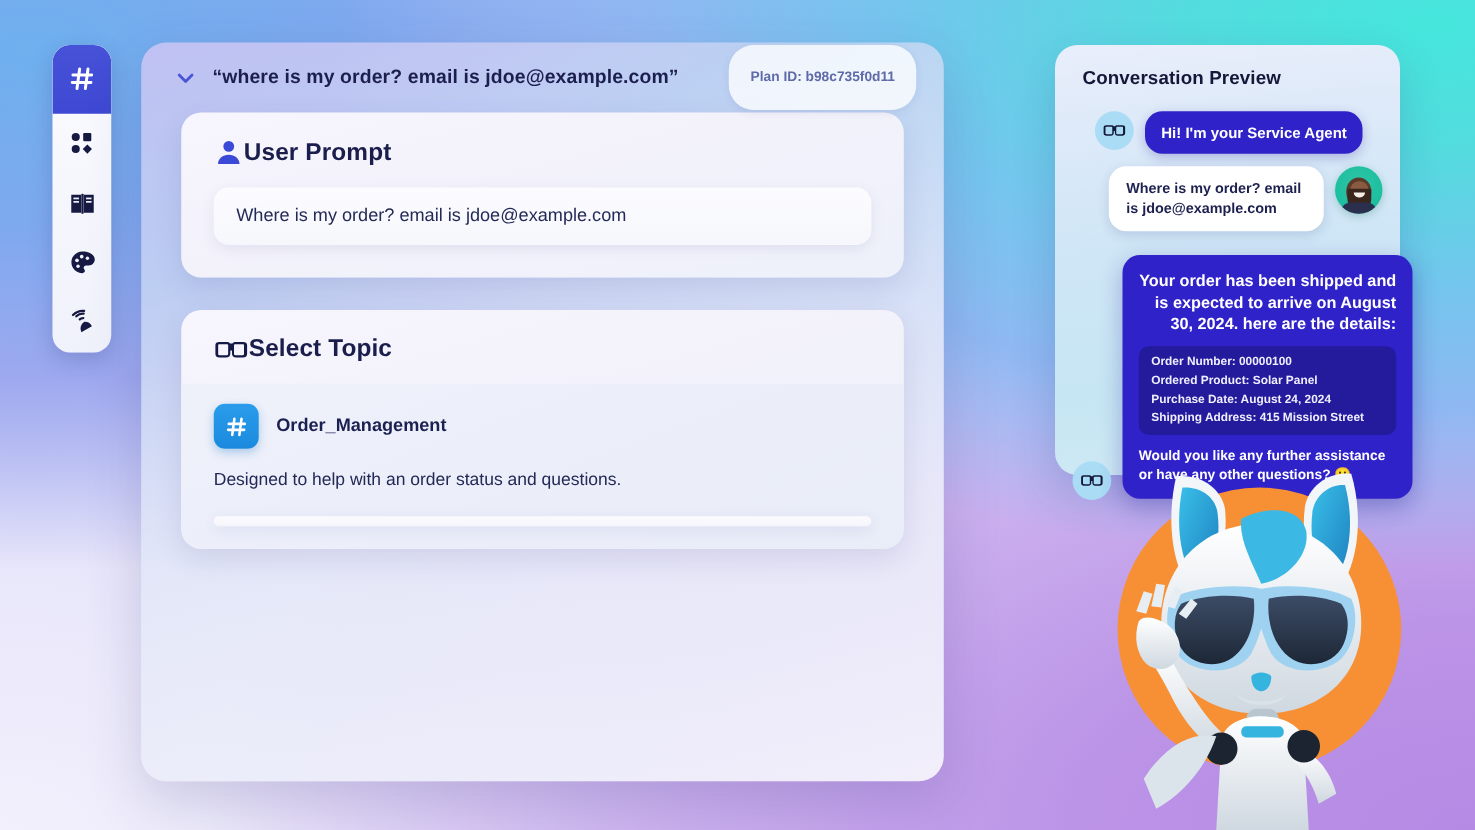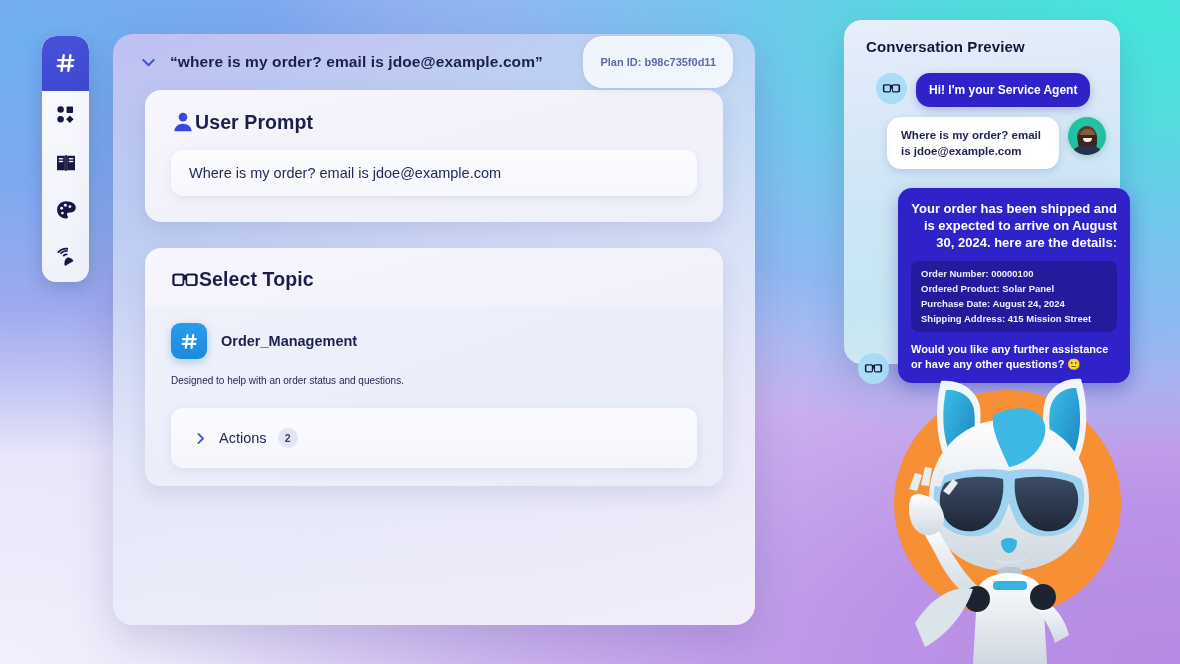--- a/index.html
+++ b/index.html
@@ -102,21 +102,21 @@
   .topic-badge {
     width: 36px; height: 36px; border-radius: 9px;
     background: linear-gradient(180deg, #2a9ceb 0%, #1b8ade 100%);
     color: #fff;
     display: flex; align-items: center; justify-content: center;
     box-shadow: 0 3px 8px rgba(25,120,200,.32);
   }
   .topic-name { font-size: 14.5px; font-weight: 700; color: #1c2050; }
   .topic-desc {
     margin-top: 16px;
-    font-size: 10px; color: #232855;
+    font-size: 14px; color: #232855;
   }
   .accordion {
     margin-top: 22px;
     border-radius: 12px;
     background: linear-gradient(180deg,#fbfbfe 0%, #f5f6fc 100%);
     box-shadow: 0 3px 11px rgba(70,64,140,.10);
     padding: 4px 16px;
   }
   .acc-row {
     display: flex; align-items: center; gap: 11px;
@@ -127,21 +127,21 @@
   .acc-label { font-size: 14.5px; color: #222752; font-weight: 500; }
   .acc-count {
     min-width: 20px; height: 20px; padding: 0 6px;
     border-radius: 10px; background: #e3e5f4;
     color: #3d4170; font-size: 10.5px; font-weight: 600;
     display: flex; align-items: center; justify-content: center;
   }
 
   
   .preview {
-    position: absolute; left: 844px; top: 20px;
+    position: absolute; left: 844px; top: 36px;
     width: 276px; height: 344px;
     border-radius: 18px;
     background: linear-gradient(175deg, #e9eefb 0%, #dfeaf9 16%, #cfe6f6 46%, #c6e6f3 78%, #cfe9f4 100%);
     box-shadow: 0 14px 34px rgba(50,60,130,.20);
     overflow: visible;
   }
   .preview-title {
     padding: 18px 0 0 22px;
     font-size: 15px; font-weight: 700; color: #141738; letter-spacing: .1px;
   }
@@ -342,29 +342,20 @@
         <span class="topic-badge">
           <svg width="19" height="19" viewBox="0 0 24 24" fill="none" stroke="currentColor" stroke-width="2.6" stroke-linecap="round">
             <path d="M9.5 3.8 L7.3 20.2 M16.7 3.8 L14.5 20.2 M3.8 9 L20 9 M3.2 15 L19.4 15"></path>
           </svg>
         </span>
         <span class="topic-name">Order_Management</span>
       </div>
       <div class="topic-desc">Designed to help with an order status and questions.</div>
 
       <div class="accordion">
-        <div class="acc-row">
-          <span class="acc-chev">
-            <svg width="15" height="15" viewBox="0 0 24 24" fill="none" stroke="currentColor" stroke-width="3" stroke-linecap="round" stroke-linejoin="round">
-              <path d="M8.6 4.6 L16 12 L8.6 19.4"></path>
-            </svg>
-          </span>
-          <span class="acc-label">Actions</span>
-          <span class="acc-count">2</span>
-        </div>
       </div>
     </div>
   </div>
 </div>
 
 <div class="preview">
   <div class="preview-title">Conversation Preview</div>
 
   <div class="chat">
 

